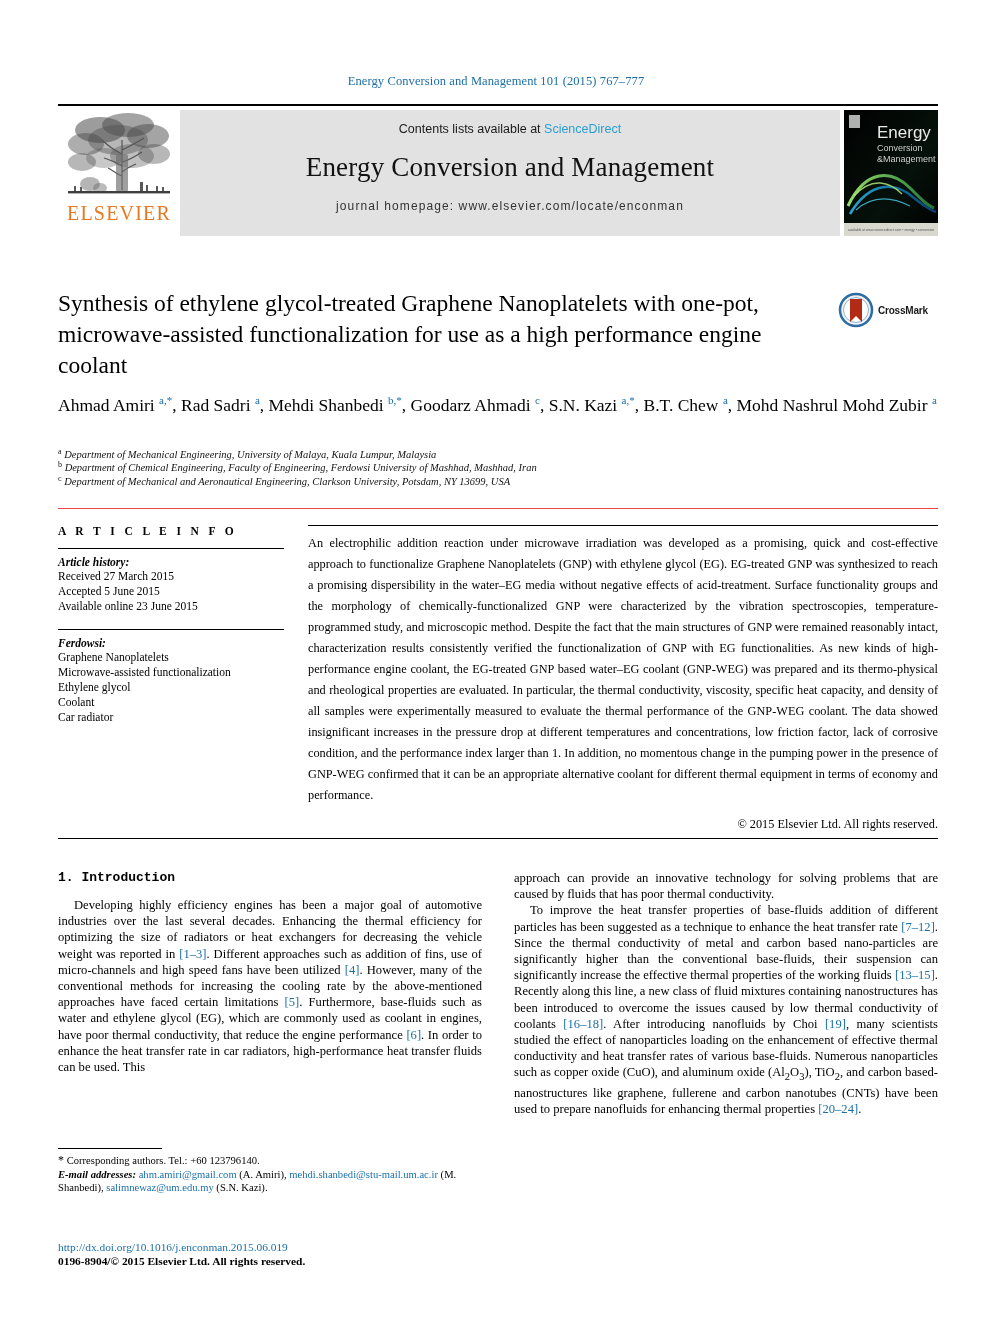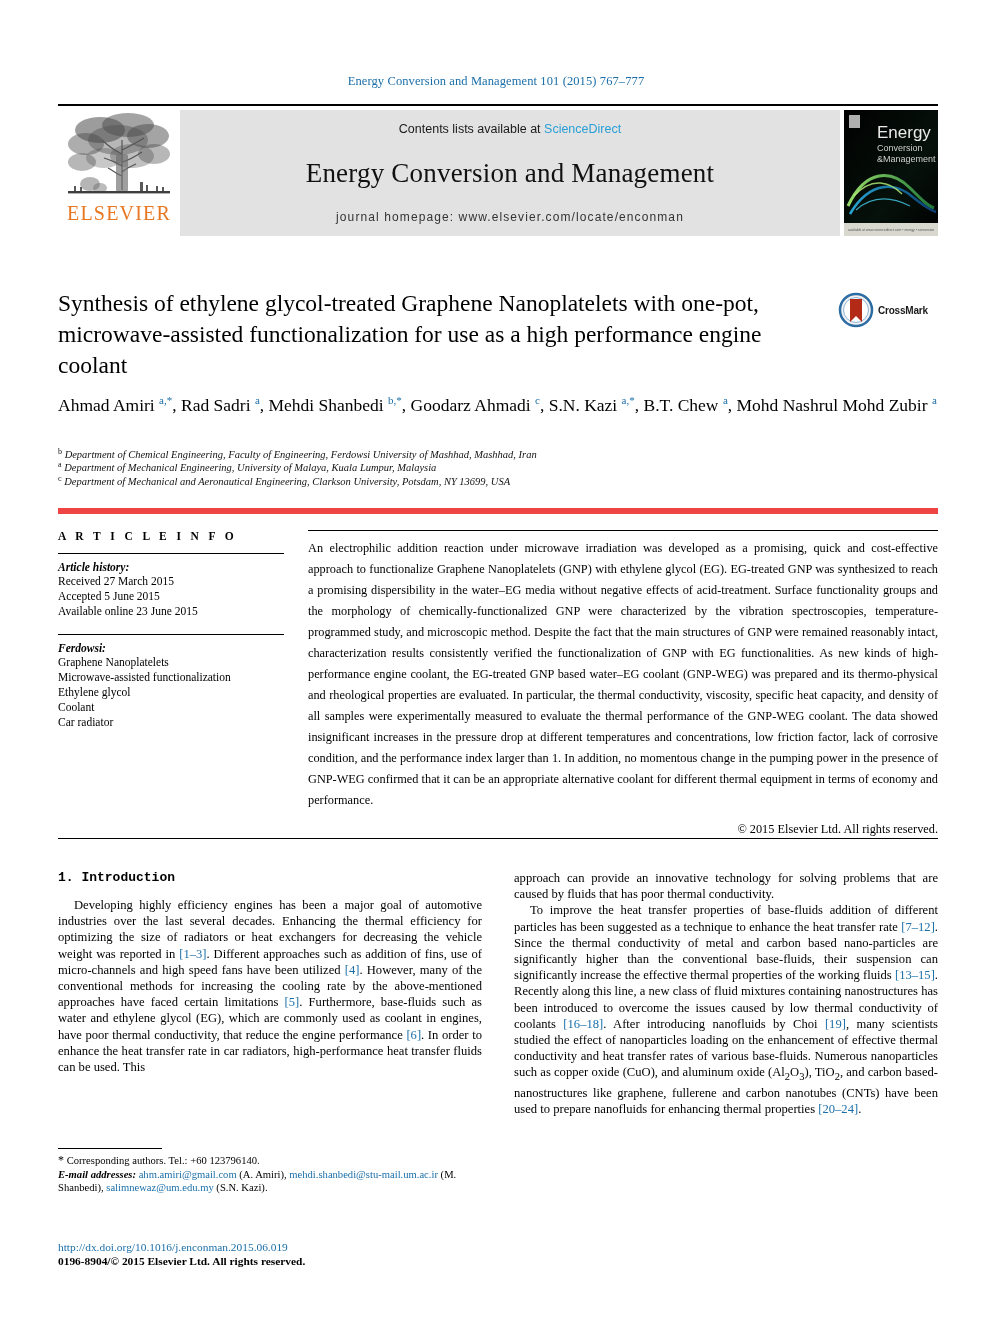--- a/index.html
+++ b/index.html
@@ -70,21 +70,21 @@
     line-height: 1;
     margin-top: 1px;
   }
   .journal-band {
     flex: 1 1 auto;
     background: #e2e2e2;
     display: flex;
     flex-direction: column;
     justify-content: space-between;
     align-items: center;
-    padding: 12px 0 12px 0;
+    padding: 12px 0 23px 0;
     box-sizing: border-box;
     position: relative;
   }
   .contents-line {
     font-family: "Liberation Sans", sans-serif;
     font-size: 12.5px;
     color: #1a1a1a;
   }
   .contents-line .sd {
     color: #2a9fd6;
@@ -177,21 +177,21 @@
     vertical-align: super;
     line-height: 0;
   }
 
   
   .infoabs {
     position: absolute;
     top: 508px;
     left: 58px;
     width: 880px;
-    border-top: 6px solid #ef4444;
+    border-top: 1px solid #ef4444;
     padding-top: 16px;
     display: flex;
   }
   .col-info {
     width: 250px;
     flex: 0 0 250px;
     padding-right: 24px;
     box-sizing: border-box;
   }
   .col-abs {
@@ -423,22 +423,22 @@
       <circle cx="18" cy="18" r="16" fill="#f2f2f2" stroke="#2b6ca3" stroke-width="2.5"></circle>
       <circle cx="18" cy="18" r="12.5" fill="#ffffff" stroke="#8fb4d4" stroke-width="1"></circle>
       <path d="M12 7 L24 7 L24 30 L18 24 L12 30 Z" fill="#b32b17"></path>
     </svg>
     <span class="crossmark-label">CrossMark</span>
   </div>
 
   <div class="authors">Ahmad Amiri <sup>a,*</sup>, Rad Sadri <sup>a</sup>, Mehdi Shanbedi <sup>b,*</sup>, Goodarz Ahmadi <sup>c</sup>, S.N. Kazi <sup>a,*</sup>, B.T. Chew <sup>a</sup>, Mohd Nashrul Mohd Zubir <sup>a</sup></div>
 
   <div class="affiliations">
+    <div><sup>a</sup> <span>Department of Mechanical Engineering, University of Malaya, Kuala Lumpur, Malaysia</span></div>
     <div><sup>b</sup> <span>Department of Chemical Engineering, Faculty of Engineering, Ferdowsi University of Mashhad, Mashhad, Iran</span></div>
-    <div><sup>a</sup> <span>Department of Mechanical Engineering, University of Malaya, Kuala Lumpur, Malaysia</span></div>
     <div><sup>c</sup> <span>Department of Mechanical and Aeronautical Engineering, Clarkson University, Potsdam, NY 13699, USA</span></div>
   </div>
 
   <div class="infoabs">
 
     <div class="col-info">
       <div class="section-caps">A R T I C L E   I N F O</div>
       <div class="rule"></div>
       <div class="info-sub">Article history:</div>
       <div class="info-line">Received 27 March 2015</div>

